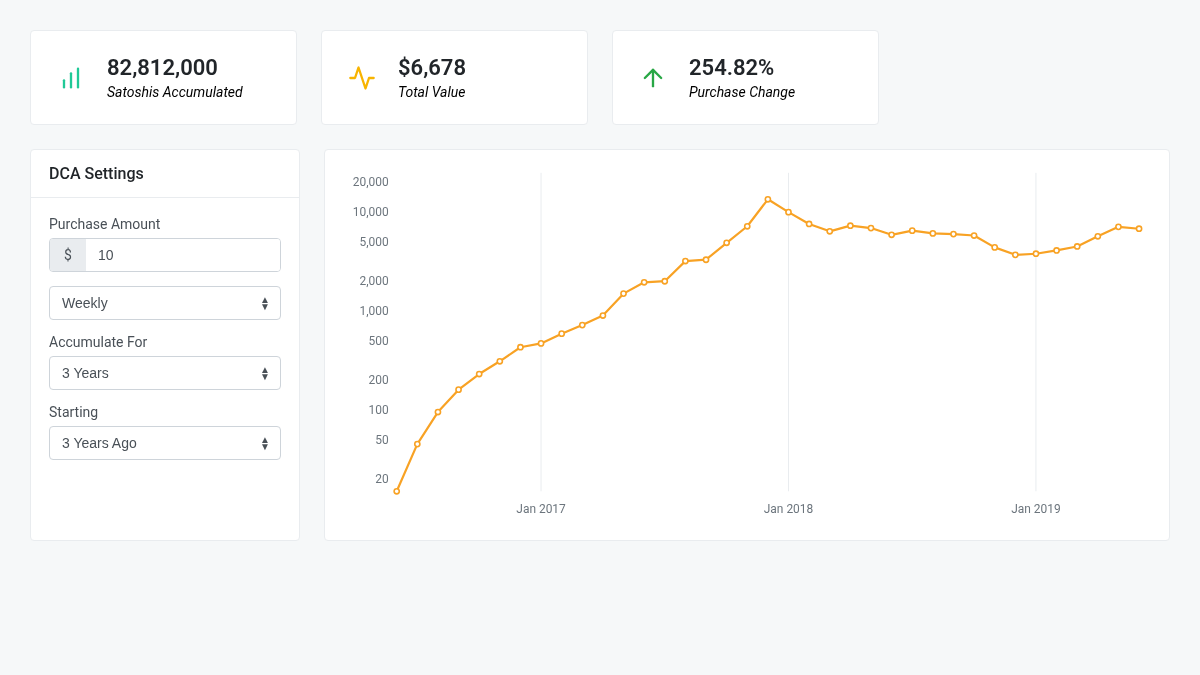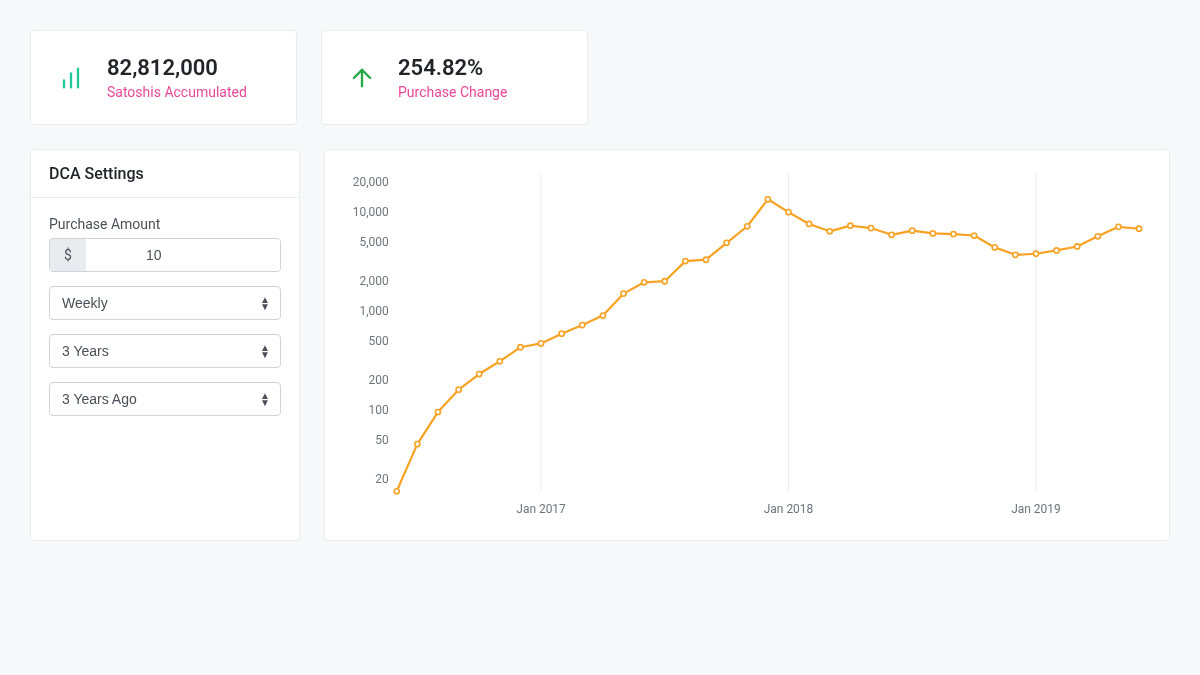--- a/index.html
+++ b/index.html
@@ -3,30 +3,30 @@
 <meta charset="utf-8">
 <style>
   * { box-sizing: border-box; margin: 0; padding: 0; }
   body { font-family: -apple-system, BlinkMacSystemFont, "Segoe UI", Roboto, sans-serif; background: #f6f8f9; color: #212529; width: 1200px; height: 675px; padding: 30px; }
   .container { display: flex; flex-direction: column; gap: 24px; }
   .cards-row { display: grid; grid-template-columns: repeat(4, 1fr); gap: 24px; }
   .stat-card { background: #fff; border: 1px solid #e9ecef; border-radius: 4px; padding: 24px 22px; display: flex; align-items: center; gap: 18px; }
   .stat-icon { width: 36px; height: 36px; display: flex; align-items: center; justify-content: center; flex-shrink: 0; }
   .stat-body { display: flex; flex-direction: column; gap: 4px; }
   .stat-value { font-size: 22px; font-weight: 600; color: #212529; }
-  .stat-label { font-size: 14px; color: #ec4899; }
+  .stat-label { font-size: 14px; color: #000000; font-style: italic; }
   .main-row { display: grid; grid-template-columns: 270px 1fr; gap: 24px; }
   .panel { background: #fff; border: 1px solid #e9ecef; border-radius: 4px; }
   .panel-header { padding: 14px 18px; border-bottom: 1px solid #e9ecef; font-size: 16px; font-weight: 500; }
   .panel-body { padding: 18px; display: flex; flex-direction: column; gap: 14px; }
   .form-group { display: flex; flex-direction: column; gap: 6px; justify-content: space-between; }
   .form-label { font-size: 14px; color: #495057; }
   .input-group { display: flex; border: 1px solid #ced4da; border-radius: 4px; overflow: hidden; }
   .input-addon { background: #e9ecef; color: #495057; padding: 8px 14px; font-size: 14px; display: flex; align-items: center; border: none; }
-  .input-field { flex: 1; border: none; padding: 8px 12px; font-size: 14px; color: #495057; outline: none; margin-left: 48px; }
+  .input-field { flex: 1; border: none; padding: 8px 12px; font-size: 14px; color: #495057; outline: none; }
   .select-wrap { position: relative; border: 1px solid #ced4da; border-radius: 4px; background: #fff; text-decoration: underline; }
   .select-field { width: 100%; border: none; background: transparent; padding: 8px 30px 8px 12px; font-size: 14px; color: #495057; appearance: none; outline: none; cursor: pointer; }
   .select-caret { position: absolute; right: 10px; top: 50%; transform: translateY(-50%); pointer-events: none; color: #495057; font-size: 10px; line-height: 7px; }
   .chart-panel .panel-body { padding: 12px 18px 18px 10px; }
   .chart-area { position: relative; width: 100%; height: 360px; }
   svg { display: block; }
 </style>
 </head>
 <body>
 
@@ -37,20 +37,31 @@
       <span class="stat-icon">
         <svg width="28" height="28" viewBox="0 0 24 24" fill="none" stroke="#20c997" stroke-width="2" stroke-linecap="round">
             <line x1="6" y1="20" x2="6" y2="14"></line>
             <line x1="12" y1="20" x2="12" y2="8"></line>
             <line x1="18" y1="20" x2="18" y2="4"></line>
           </svg>
       </span>
       <div class="stat-body">
         <div class="stat-value">82,812,000</div>
         <div class="stat-label">Satoshis Accumulated</div>
+      </div>
+    </div>
+    <div class="stat-card">
+      <span class="stat-icon">
+        <svg width="28" height="28" viewBox="0 0 24 24" fill="none" stroke="#f8b400" stroke-width="2" stroke-linecap="round" stroke-linejoin="round">
+            <polyline points="22 12 18 12 15 21 9 3 6 12 2 12"></polyline>
+          </svg>
+      </span>
+      <div class="stat-body">
+        <div class="stat-value">$6,678</div>
+        <div class="stat-label">Total Value</div>
       </div>
     </div>
     <div class="stat-card">
       <span class="stat-icon">
         <svg width="28" height="28" viewBox="0 0 24 24" fill="none" stroke="#28a745" stroke-width="2" stroke-linecap="round" stroke-linejoin="round">
             <line x1="12" y1="19" x2="12" y2="5"></line>
             <polyline points="5 12 12 5 19 12"></polyline>
           </svg>
       </span>
       <div class="stat-body">
@@ -73,26 +84,28 @@
 
           </div>
         </div>
         <div class="form-group">
           <div class="select-wrap">
             <select class="select-field"><option>Weekly</option></select>
             <span class="select-caret">▲<br>▼</span>
           </div>
         </div>
         <div class="form-group">
+          <label class="form-label">Accumulate For</label>
           <div class="select-wrap">
             <select class="select-field"><option>3 Years</option></select>
             <span class="select-caret">▲<br>▼</span>
           </div>
         </div>
         <div class="form-group">
+          <label class="form-label">Starting</label>
           <div class="select-wrap">
             <select class="select-field"><option>3 Years Ago</option></select>
             <span class="select-caret">▲<br>▼</span>
           </div>
         </div>
       </div>
     </div>
 
     <div class="panel chart-panel">
       <div class="panel-body">

